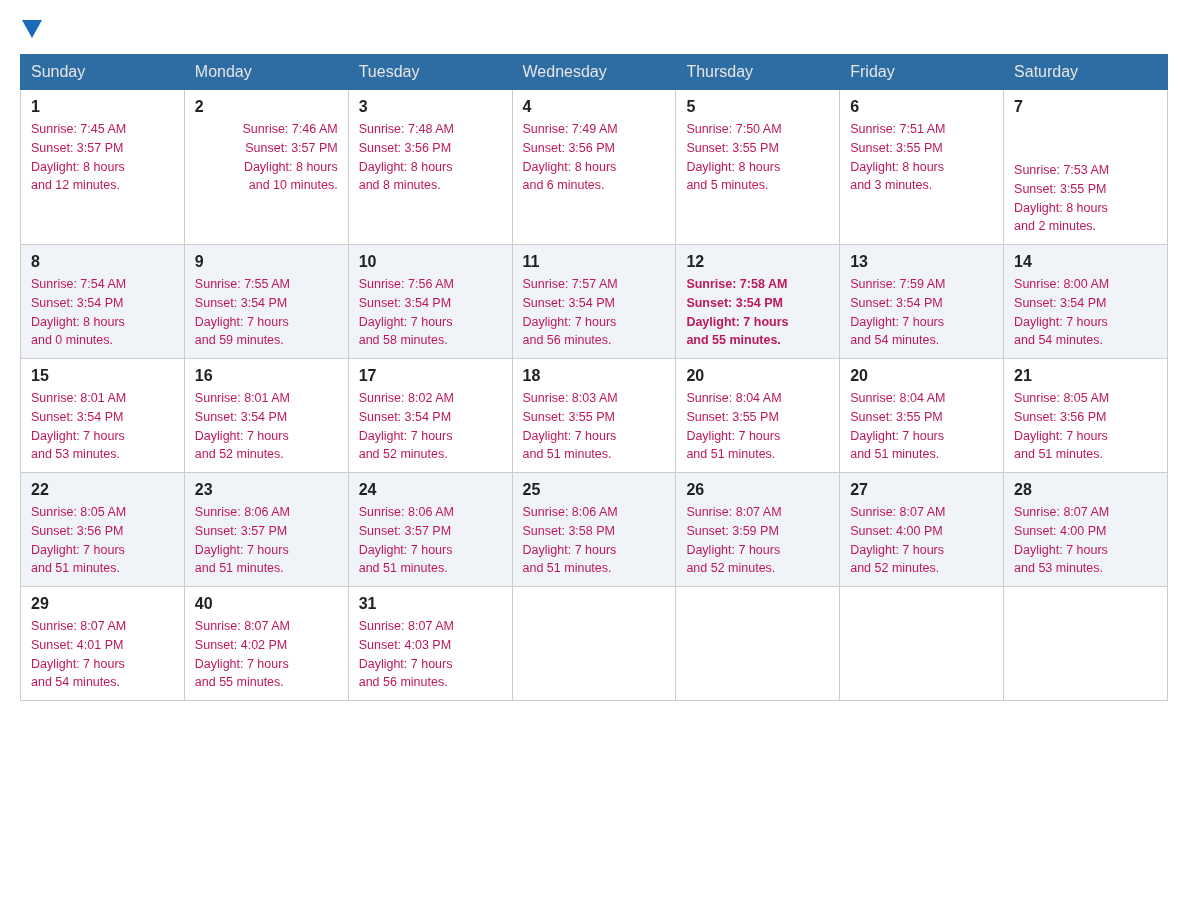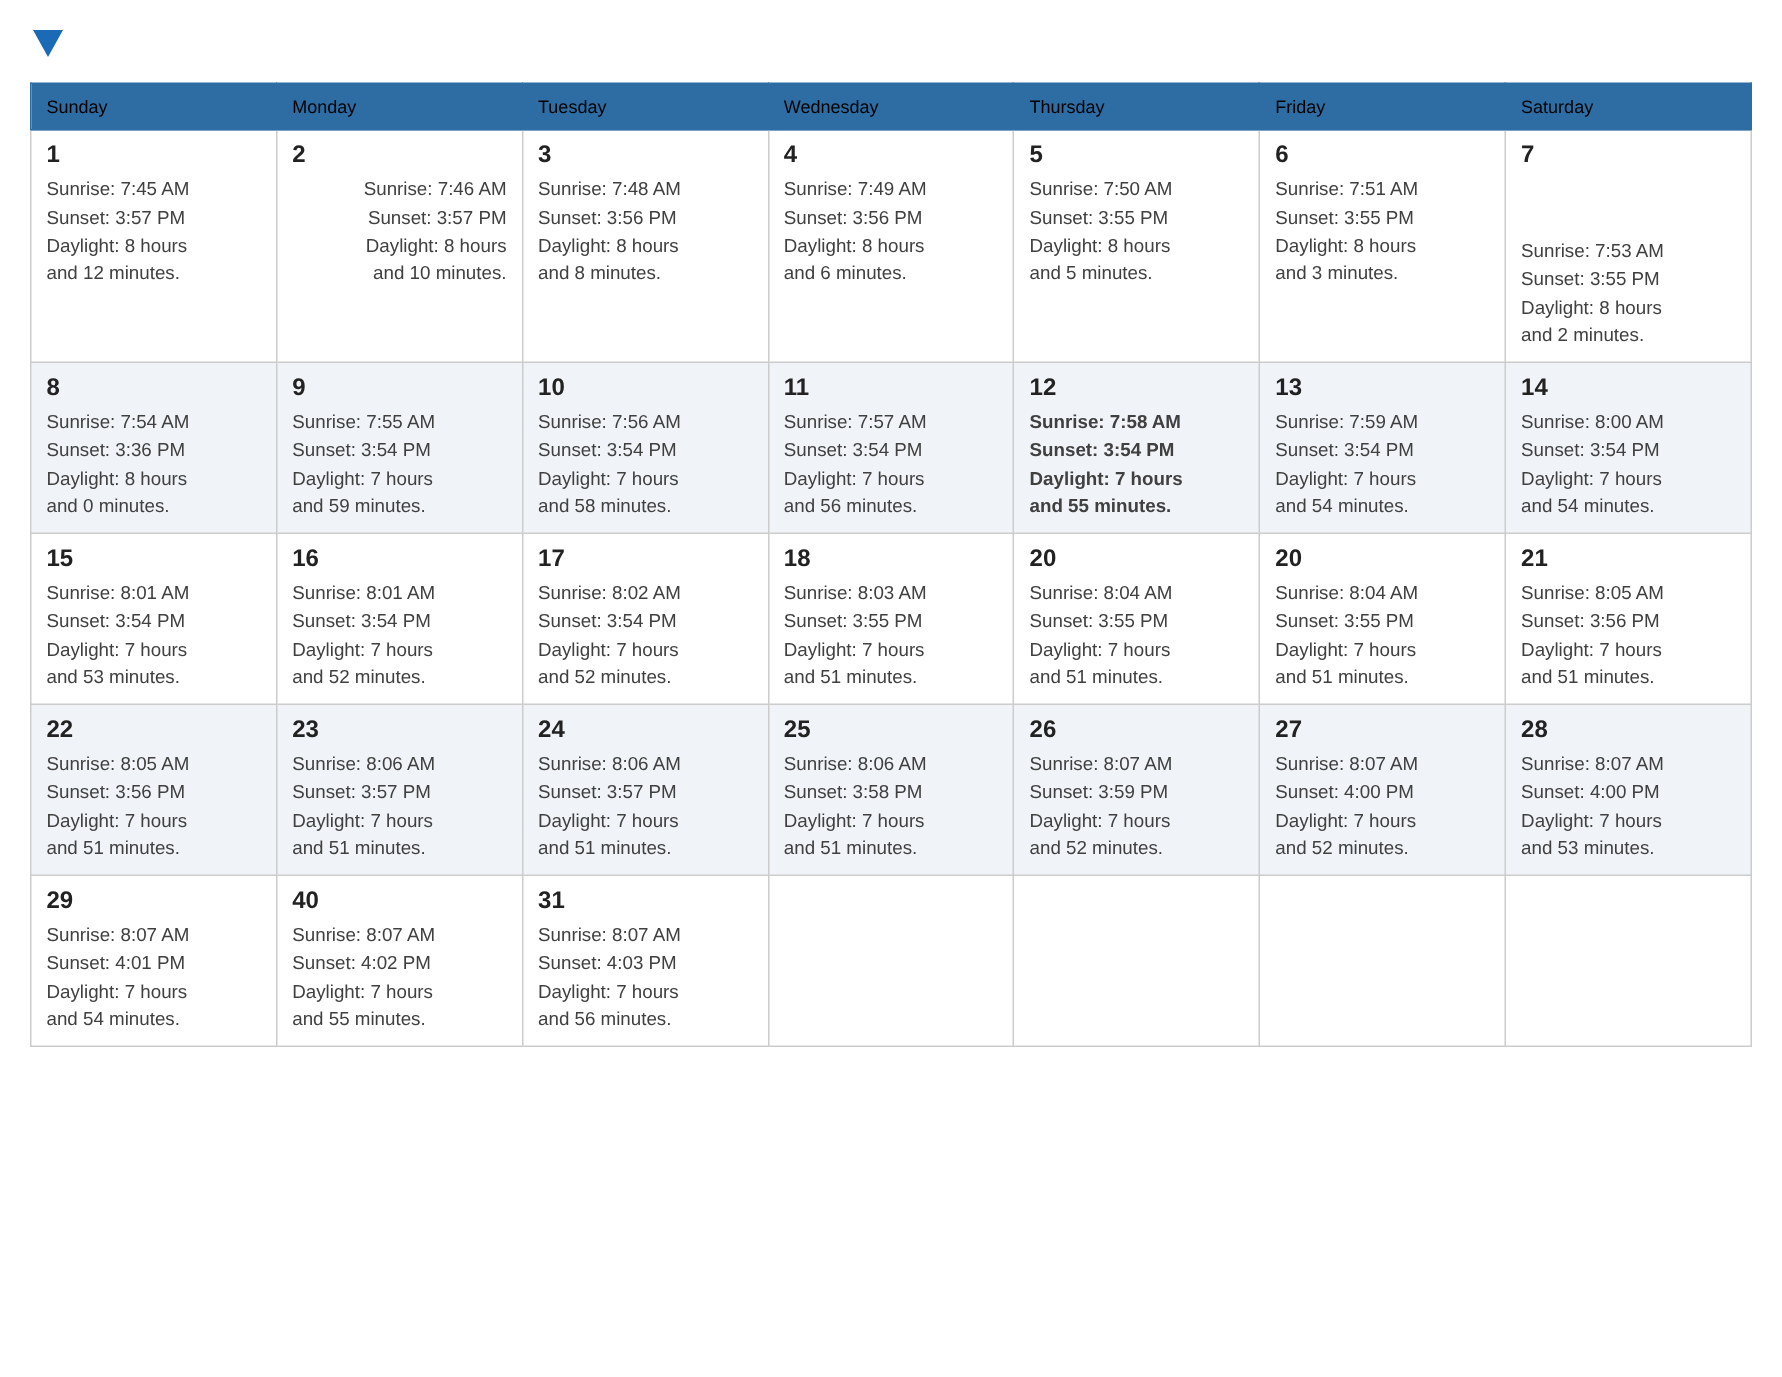--- a/index.html
+++ b/index.html
@@ -51,23 +51,23 @@
       color: #444;
       margin-top: 4px;
     }
     .calendar {
       width: 100%;
       border-collapse: collapse;
       margin-top: 10px;
     }
     .calendar th {
       background-color: #2e6da4;
-      color: #000000;
+      color: #e5e5e5;
       padding: 8px 10px;
-      font-size: 12px;
+      font-size: 16px;
       font-weight: normal;
       text-align: left;
       border: 1px solid #2e6da4;
     }
     .calendar td {
       border: 1px solid #ccc;
       vertical-align: top;
       padding: 8px 10px;
       width: 14.28%;
       font-size: 13px;
@@ -82,21 +82,21 @@
     .day-number {
       font-size: 16px;
       font-weight: bold;
       color: #222;
       display: block;
       margin-bottom: 4px;
     }
     .day-info {
       font-size: 12.5px;
       line-height: 1.5;
-      color: #404040;
+      color: #be185d;
     }
     .empty-cell {
       background-color: #fff !important;
     }
   </style>
 </head>
 <body>
 
 <div class="header">
   <div class="logo">
@@ -179,21 +179,21 @@
           <div class="day-info" style="white-space: pre-line; margin-top: 45px;">Sunrise: 7:53 AM
 Sunset: 3:55 PM
 Daylight: 8 hours
 and 2 minutes.</div>
         </td>
       </tr>
       <tr>
         <td>
           <span class="day-number">8</span>
           <div class="day-info" style="white-space: pre-line;">Sunrise: 7:54 AM
-Sunset: 3:36 PM
+Sunset: 3:54 PM
 Daylight: 8 hours
 and 0 minutes.</div>
         </td>
         <td>
           <span class="day-number">9</span>
           <div class="day-info" style="white-space: pre-line;">Sunrise: 7:55 AM
 Sunset: 3:54 PM
 Daylight: 7 hours
 and 59 minutes.</div>
         </td>

